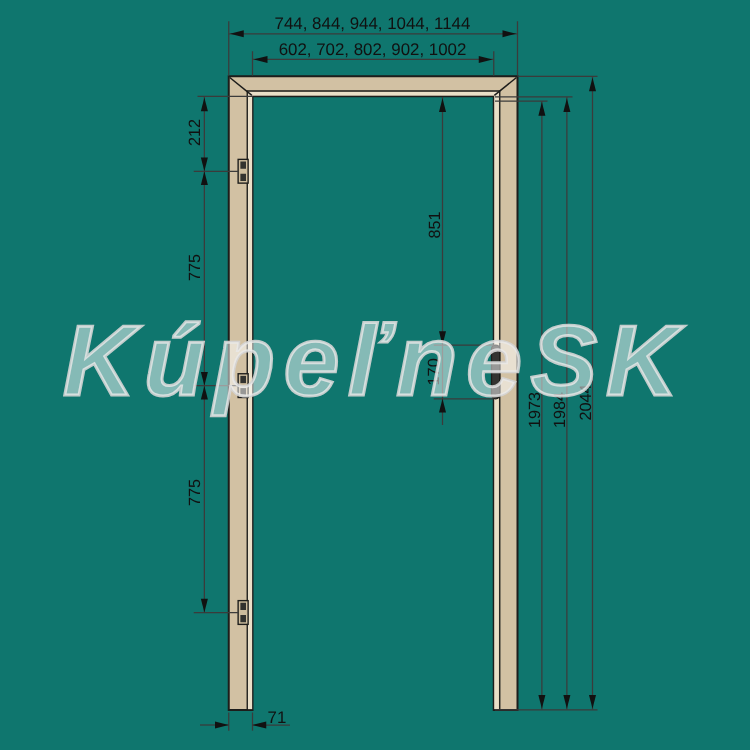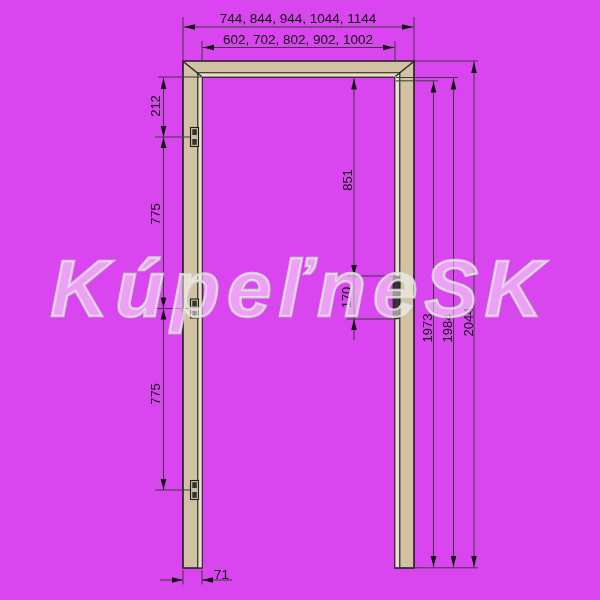--- a/index.html
+++ b/index.html
@@ -1,16 +1,16 @@
 <!DOCTYPE html>
 <html><head>
 <meta charset="utf-8">
 <style>
   html,body{margin:0;padding:0;background:#ffffff;}
-  .stage{position:relative;width:600px;height:600px;background:#d946ef;overflow:hidden;
+  .stage{position:relative;width:600px;height:600px;background:#0f766e;overflow:hidden;
          font-family:"Liberation Sans", sans-serif;}
   svg{display:block;}
   .frame-path{fill:#d2c1a3;stroke:#1d1d1b;stroke-width:1.6;stroke-linejoin:miter;}
   .light-strip{fill:#eadfc8;stroke:none;}
   .stop-line{fill:none;stroke:#1d1d1b;stroke-width:1.1;}
   .miter{stroke:#1d1d1b;stroke-width:1.2;}
   .hinge-plate{fill:#cdbc9d;stroke:#1d1d1b;stroke-width:1.1;}
   .hinge-knuckle{fill:#32322f;stroke:none;}
   .strike{fill:#343431;stroke:#1d1d1b;stroke-width:1;}
   .dim-line{stroke:#3b3b3b;stroke-width:1;fill:none;}

